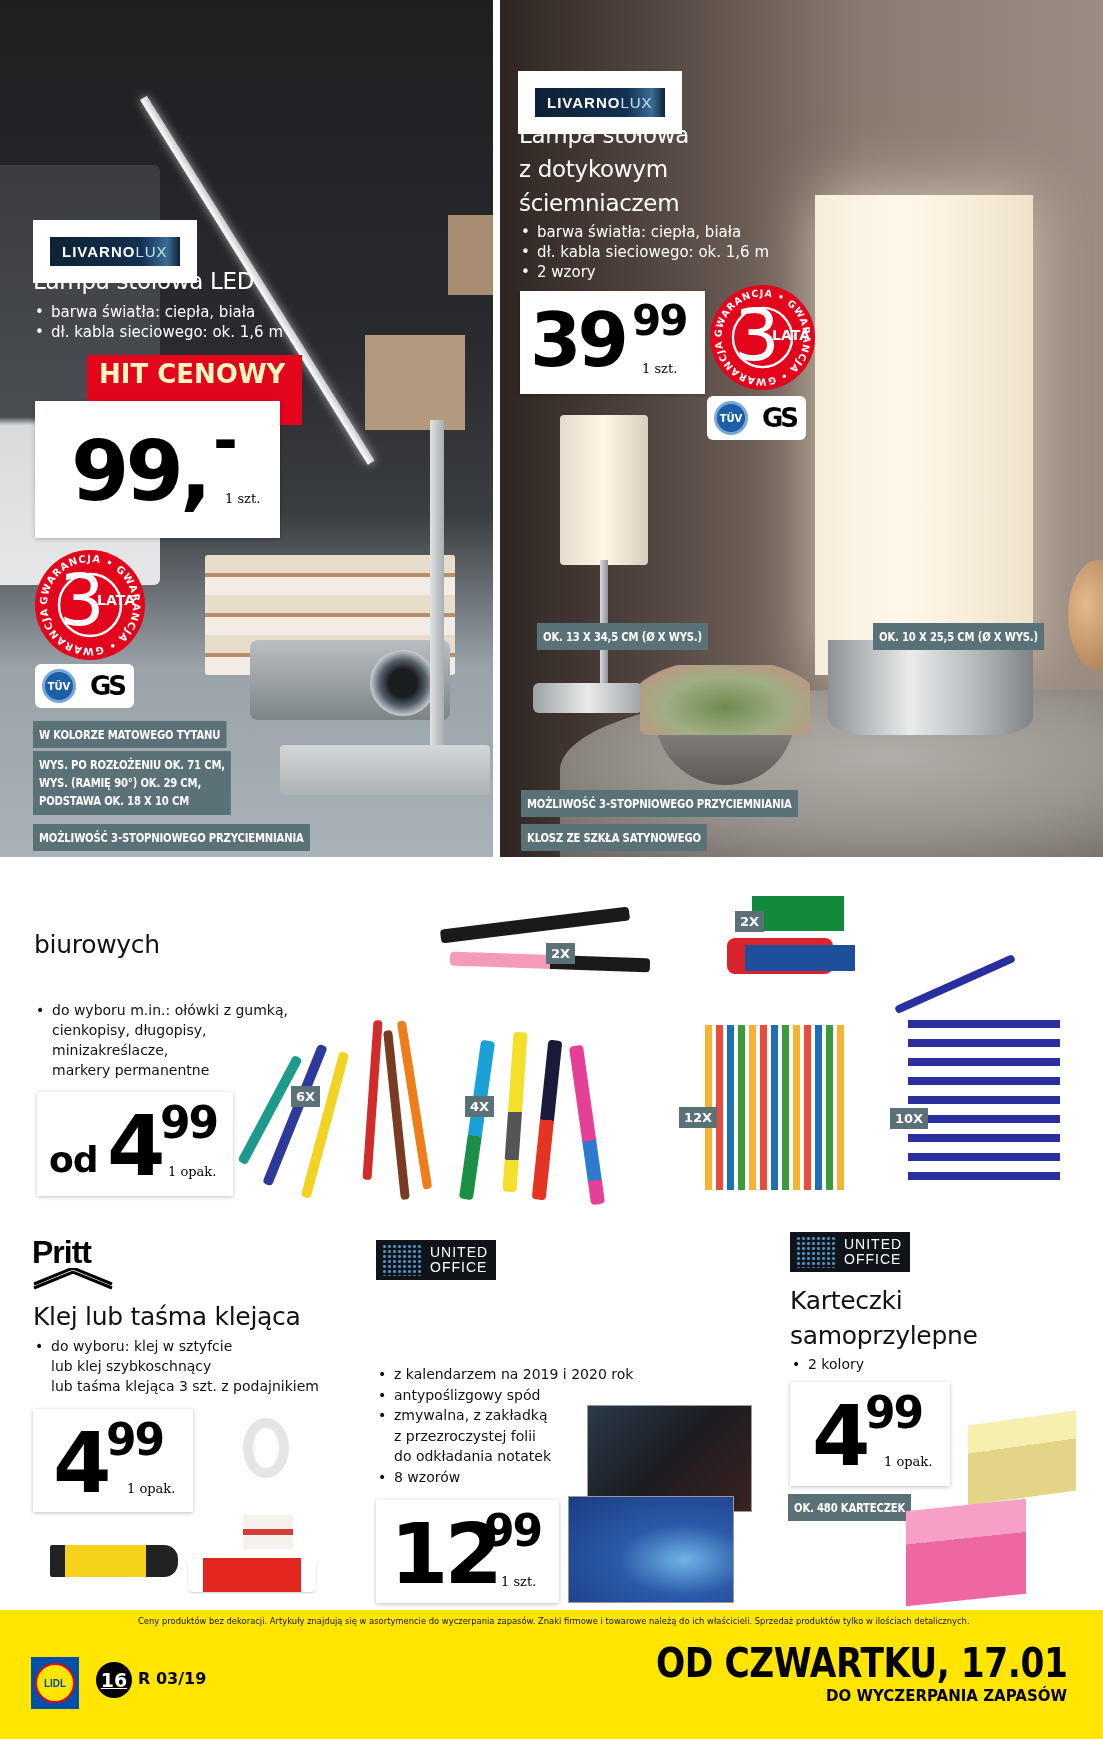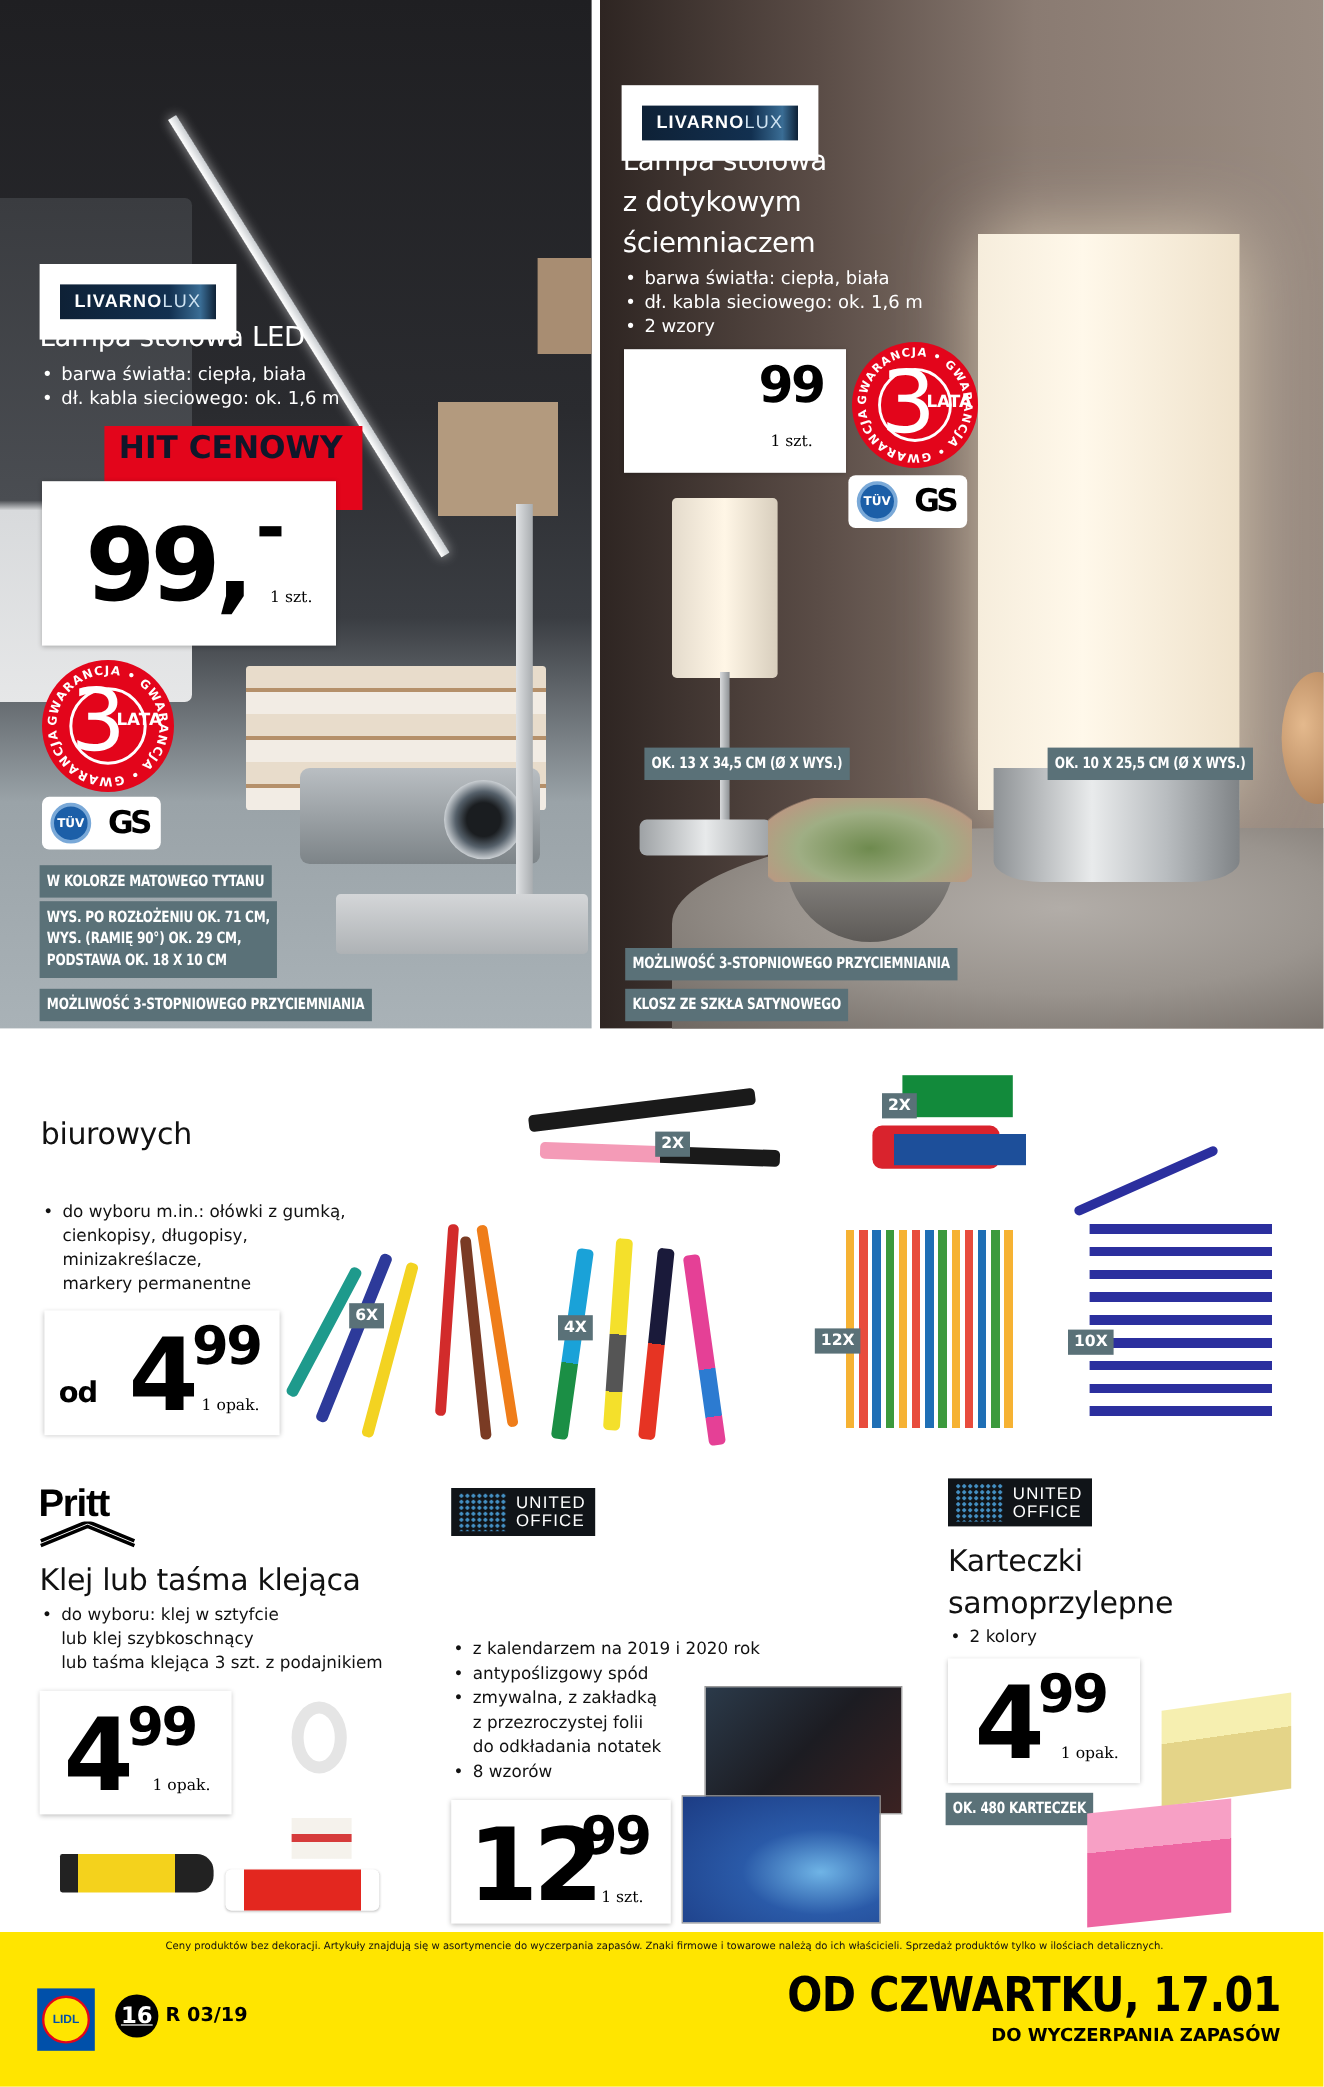--- a/index.html
+++ b/index.html
@@ -127,21 +127,21 @@
   .bullets-white { color: #fff; font-size: 15px; line-height: 20px; }
   .bullets { color: #111; font-size: 15px; line-height: 21px; }
 
   .title-dark {
     color: #111; font-family: "DejaVu Sans", sans-serif; font-size: 25px; line-height: 34px;
     letter-spacing: -0.3px;
   }
 
   
   .hit {
-    background: #e3051b; color: #0f172a; font-family: "DejaVu Sans", sans-serif; font-weight: bold;
+    background: #e3051b; color: #fef9c3; font-family: "DejaVu Sans", sans-serif; font-weight: bold;
     font-size: 26px; padding: 4px 12px 0 12px; letter-spacing: 0;
   }
 
   
   .price-box {
     background: #fff; box-shadow: 0 1px 4px rgba(0,0,0,.25);
     font-family: "DejaVu Sans", sans-serif; color: #000;
   }
   .price-main { font-weight: bold; position: absolute; letter-spacing: -4px; }
   .price-cents { font-weight: bold; position: absolute; letter-spacing: -2px; }
@@ -306,20 +306,21 @@
   <div>z dotykowym</div>
   <div>ściemniaczem</div>
 </div>
 <ul class="abs bullets-white" style="left:519px; top:222px;">
   <li>barwa światła: ciepła, biała</li>
   <li>dł. kabla sieciowego: ok. 1,6 m</li>
   <li>2 wzory</li>
 </ul>
 
 <div class="abs price-box" style="left:520px; top:291px; width:185px; height:103px;">
+  <span class="price-main" style="left:10px; top:4px; font-size:74px; line-height:90px;">39</span>
   <span class="price-cents" style="left:112px; top:6px; font-size:42px; line-height:48px;">99</span>
   <span class="price-unit" style="left:122px; top:70px;">1 szt.</span>
 </div>
 
 <div class="gwar" style="left:710px; top:285px; width:105px; height:105px;">
   <svg width="105" height="105" viewBox="0 0 110 110">
     <defs>
         <path id="ringR" d="M55,55 m-43,0 a43,43 0 1,1 86,0 a43,43 0 1,1 -86,0"></path>
       </defs>
     <text font-size="10" font-weight="bold" fill="#fff" font-family="DejaVu Sans, sans-serif" letter-spacing="1"><textPath href="#ringR">GWARANCJA • GWARANCJA • GWARANCJA •</textPath></text>
@@ -344,21 +345,21 @@
 <div class="abs title-dark" style="left:34px; top:928px;">
   <div>biurowych</div>
 </div>
 <div class="abs bullets" style="left:34px; top:1000px; font-size:14px; line-height:20px;">
   <div style="position:relative; padding-left:18px;"><span style="position:absolute; left:2px;">•</span><span>do wyboru m.in.: ołówki z gumką,</span></div>
   <div style="padding-left:18px;">cienkopisy, długopisy,</div>
   <div style="padding-left:18px;">minizakreślacze,</div>
   <div style="padding-left:18px;">markery permanentne</div>
 </div>
 <div class="abs price-box" style="left:37px; top:1092px; width:196px; height:104px;">
-  <span class="price-main" style="left:12px; top:48px; font-size:24px; line-height:40px; letter-spacing:-1px;">od</span>
+  <span class="price-main" style="left:12px; top:48px; font-size:36px; line-height:40px; letter-spacing:-1px;">od</span>
   <span class="price-main" style="left:70px; top:6px; font-size:84px; line-height:96px;">4</span>
   <span class="price-cents" style="left:123px; top:6px; font-size:44px; line-height:50px;">99</span>
   <span class="price-unit" style="left:131px; top:72px;">1 opak.</span>
 </div>
 
 <div>
 
   <div class="pen" style="left:440px; top:918px; width:190px; height:14px; background:#1a1a1a; transform:rotate(-7deg);"></div>
   <div class="pen" style="left:450px; top:955px; width:200px; height:14px; background:linear-gradient(90deg,#f49bb7 0 50%,#1a1a1a 50%); transform:rotate(2deg);"></div>
   <div class="abs tag-sm" style="left:546px; top:943px;">2X</div>

